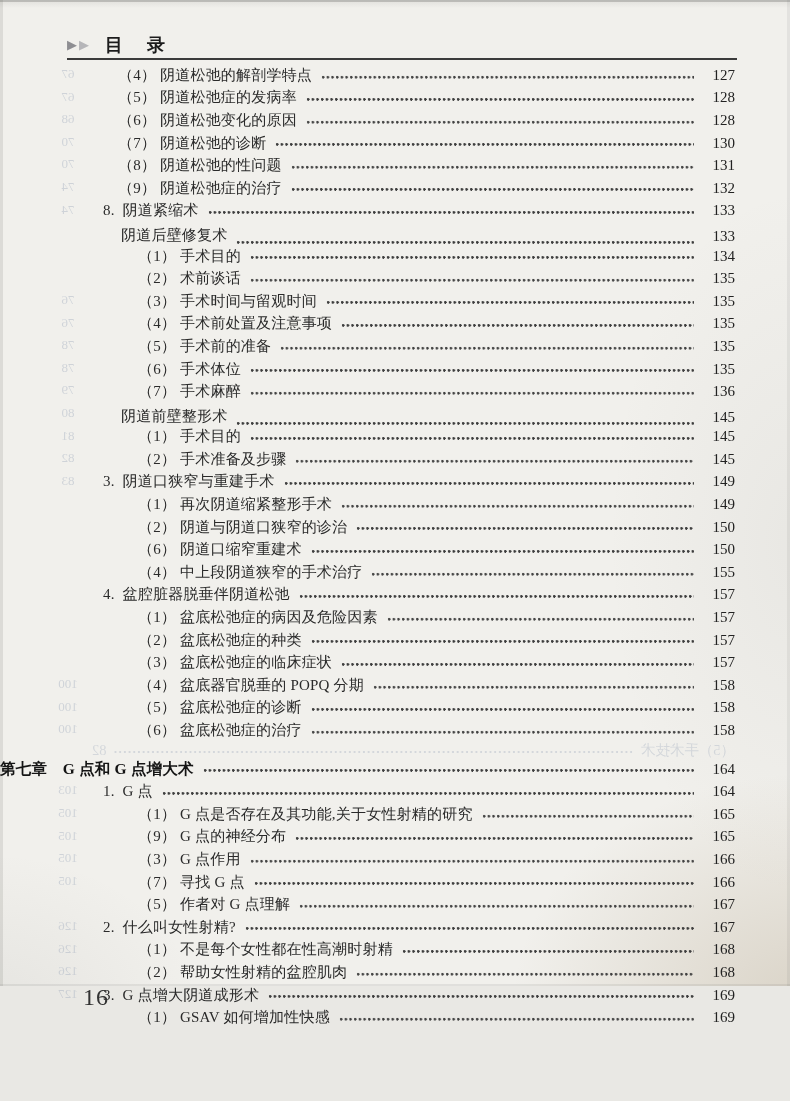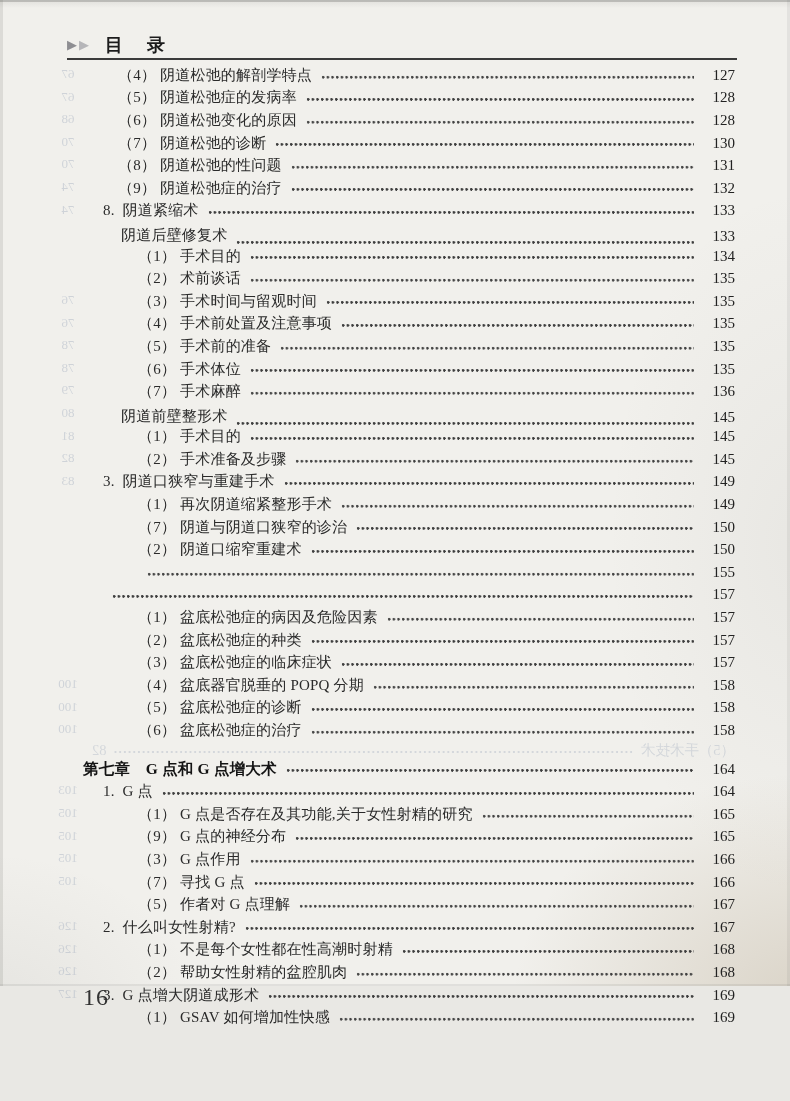--- a/index.html
+++ b/index.html
@@ -40,21 +40,21 @@
     position:relative;height:22.6px;display:flex;align-items:center;
     padding-right:55px;font-size:15px;color:#2a2a2a;
   }
   .row .label{white-space:pre;flex:0 0 auto;letter-spacing:0.2px;}
   .row .leader{
     flex:1 1 auto;height:4.6px;margin:3px 7px 0 9px;
     background-image:radial-gradient(circle at 2.2px 2.2px, #3e3e3e 1.05px, rgba(0,0,0,0) 1.5px);
     background-size:4.7px 4.6px;background-repeat:repeat-x;
   }
   .row .pg{flex:0 0 34px;text-align:right;font-size:15px;color:#222;}
-  .lv-chapter{padding-left:83px;font-weight:bold;font-size:15.5px;color:#141414;}
+  .lv-chapter{font-weight:bold;font-size:15.5px;color:#141414;}
   .lv-chapter .pg{font-weight:normal;}
   .lv-num{padding-left:103px;}
   .lv-top{padding-left:118px;}
   .lv-sub{padding-left:121px;align-items:flex-end;}
   .lv-deep{padding-left:138px;}
   .gap-before{margin-top:16px;}
 
   
   .ghost-num{
     position:absolute;left:48px;top:2px;width:40px;text-align:center;
@@ -207,37 +207,39 @@
     <span class="pg">149</span>
   </div>
       <div class="row lv-deep">
 
     <span class="label">（1） 再次阴道缩紧整形手术</span>
     <span class="leader"></span>
     <span class="pg">149</span>
   </div>
       <div class="row lv-deep">
 
-    <span class="label">（7） 阴道与阴道口狭窄的诊治</span>
+    <span class="label">（2） 阴道与阴道口狭窄的诊治</span>
     <span class="leader"></span>
     <span class="pg">150</span>
   </div>
       <div class="row lv-deep">
 
-    <span class="label">（2） 阴道口缩窄重建术</span>
+    <span class="label">（6） 阴道口缩窄重建术</span>
     <span class="leader"></span>
     <span class="pg">150</span>
   </div>
       <div class="row lv-deep">
 
+    <span class="label">（4） 中上段阴道狭窄的手术治疗</span>
     <span class="leader"></span>
     <span class="pg">155</span>
   </div>
       <div class="row lv-num">
 
+    <span class="label">4.  盆腔脏器脱垂伴阴道松弛</span>
     <span class="leader"></span>
     <span class="pg">157</span>
   </div>
       <div class="row lv-deep">
 
     <span class="label">（1） 盆底松弛症的病因及危险因素</span>
     <span class="leader"></span>
     <span class="pg">157</span>
   </div>
       <div class="row lv-deep">

